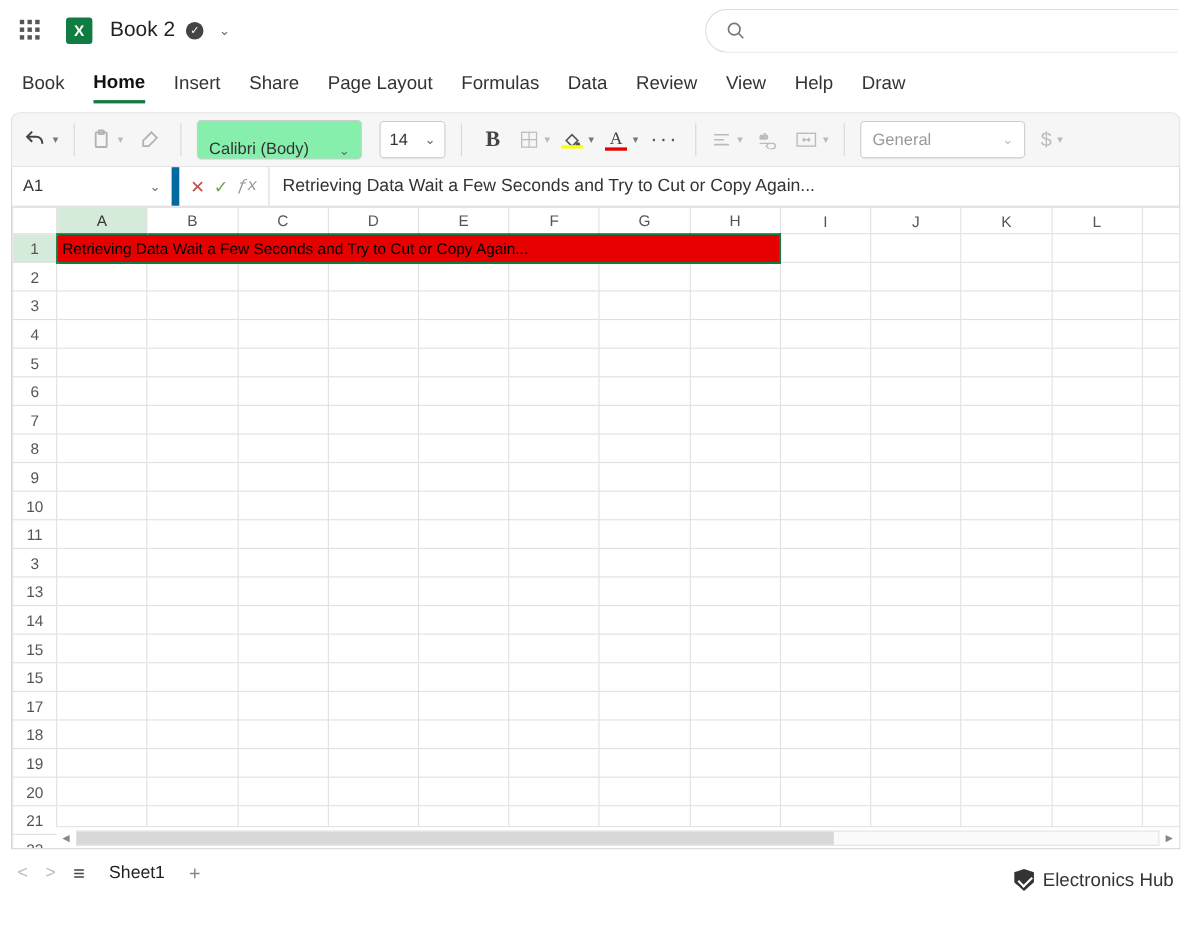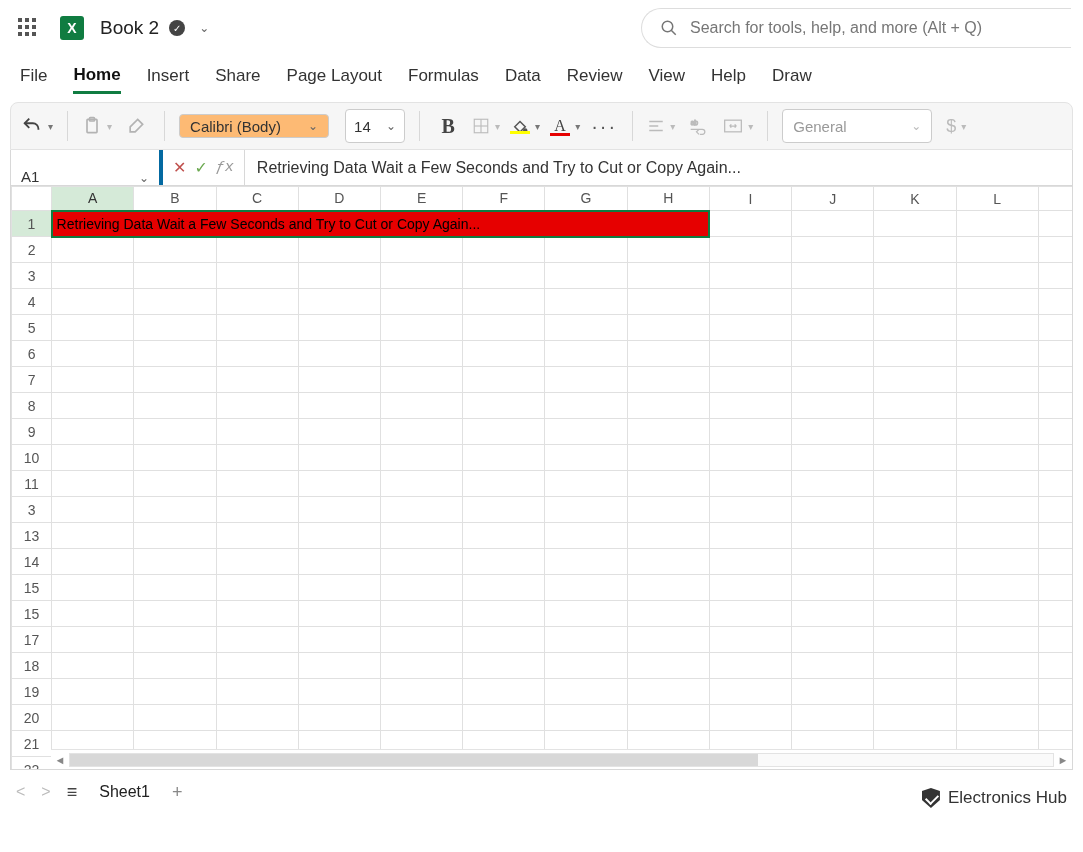--- a/index.html
+++ b/index.html
@@ -93,22 +93,22 @@
   .rb-btn {
     display:inline-flex; align-items:center; justify-content:center;
     height:32px; min-width:28px;
     border-radius:4px;
     color:#555;
   }
   .rb-btn.dim { color:#b3b3b3; }
   .rb-drop::after { content:"▾"; font-size:10px; margin-left:5px; color:#777;}
   .rb-drop.dim::after { color:#bbb; }
   .font-select {
-    display:inline-flex;align-items:center;justify-content:space-between;
-    width:150px;height:24px;border:1px solid #ccc;background:#fdba74;border-radius:4px;
+    display:inline-flex;align-items:flex-end;justify-content:space-between;
+    width:150px;height:36px;border:1px solid #ccc;background:#86efac;border-radius:4px;
     padding:0 10px;color:#333;font-size:15px;
   }
   .size-select {
     display:inline-flex;align-items:center;justify-content:space-between;
     width:60px;height:34px;border:1px solid #ccc;background:#fff;border-radius:4px;
     padding:0 8px;color:#333;font-size:15px;margin-left:6px;
   }
   .num-select {
     display:inline-flex;align-items:center;justify-content:space-between;
     width:150px;height:34px;border:1px solid #ccc;background:#fff;border-radius:4px;
@@ -122,22 +122,22 @@
   .formula-row {
     display:flex;align-items:stretch;
     margin: 0 10px;
     border-left:1px solid #d8d8d8;
     border-right:1px solid #d8d8d8;
     border-bottom:1px solid #d8d8d8;
     height:36px;
     background:#fff;
   }
   .name-box {
-    width:152px;border-right:4px solid #0369a1;
-    display:flex;align-items:flex-end;justify-content:space-between;
+    width:152px;border-right:7px solid #0369a1;
+    display:flex;align-items:center;justify-content:space-between;
     padding:0 10px;font-size:15px;
   }
   .fx-btns {
     display:flex;align-items:center;gap:8px;padding:0 10px;
     border-right:1px solid #d8d8d8;
   }
   .fx-cancel { color:#c0504d;font-size:16px;}
   .fx-enter { color:#6aa84f;font-size:16px;}
   .fx-label { color:#999;font-style:italic;font-size:15px;font-family:Liberation Mono, monospace;}
   .formula-input {
@@ -228,26 +228,25 @@
   <div class="doc-title">
     <span>Book 2</span>
     <span class="saved-icon">✓</span>
     <span class="chev">⌄</span>
   </div>
   <div class="search-box">
     <svg width="18" height="18" viewBox="0 0 24 24" fill="none" stroke="#767676" stroke-width="2">
       <circle cx="10" cy="10" r="7"></circle>
         <line x1="21" y1="21" x2="15" y2="15"></line>
     </svg>
-    <span>Search for tools, help, and more (Alt + Q)</span>
   </div>
 </div>
 
 <div class="menu-tabs">
-  <div class="tab">File</div>
+  <div class="tab">Book</div>
   <div class="tab active">Home</div>
   <div class="tab">Insert</div>
   <div class="tab">Share</div>
   <div class="tab">Page Layout</div>
   <div class="tab">Formulas</div>
   <div class="tab">Data</div>
   <div class="tab">Review</div>
   <div class="tab">View</div>
   <div class="tab">Help</div>
   <div class="tab">Draw</div>

